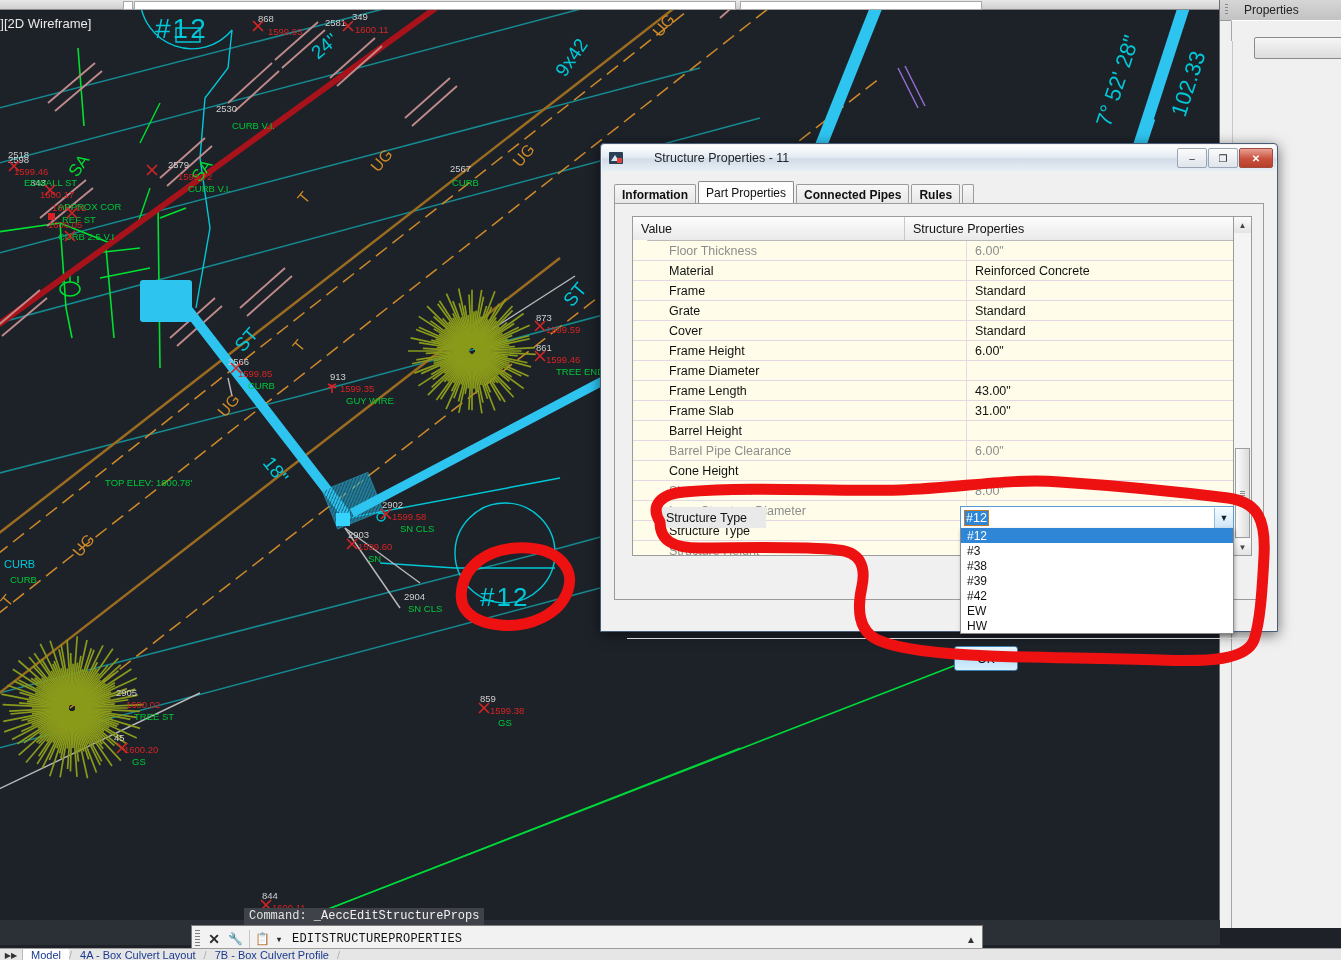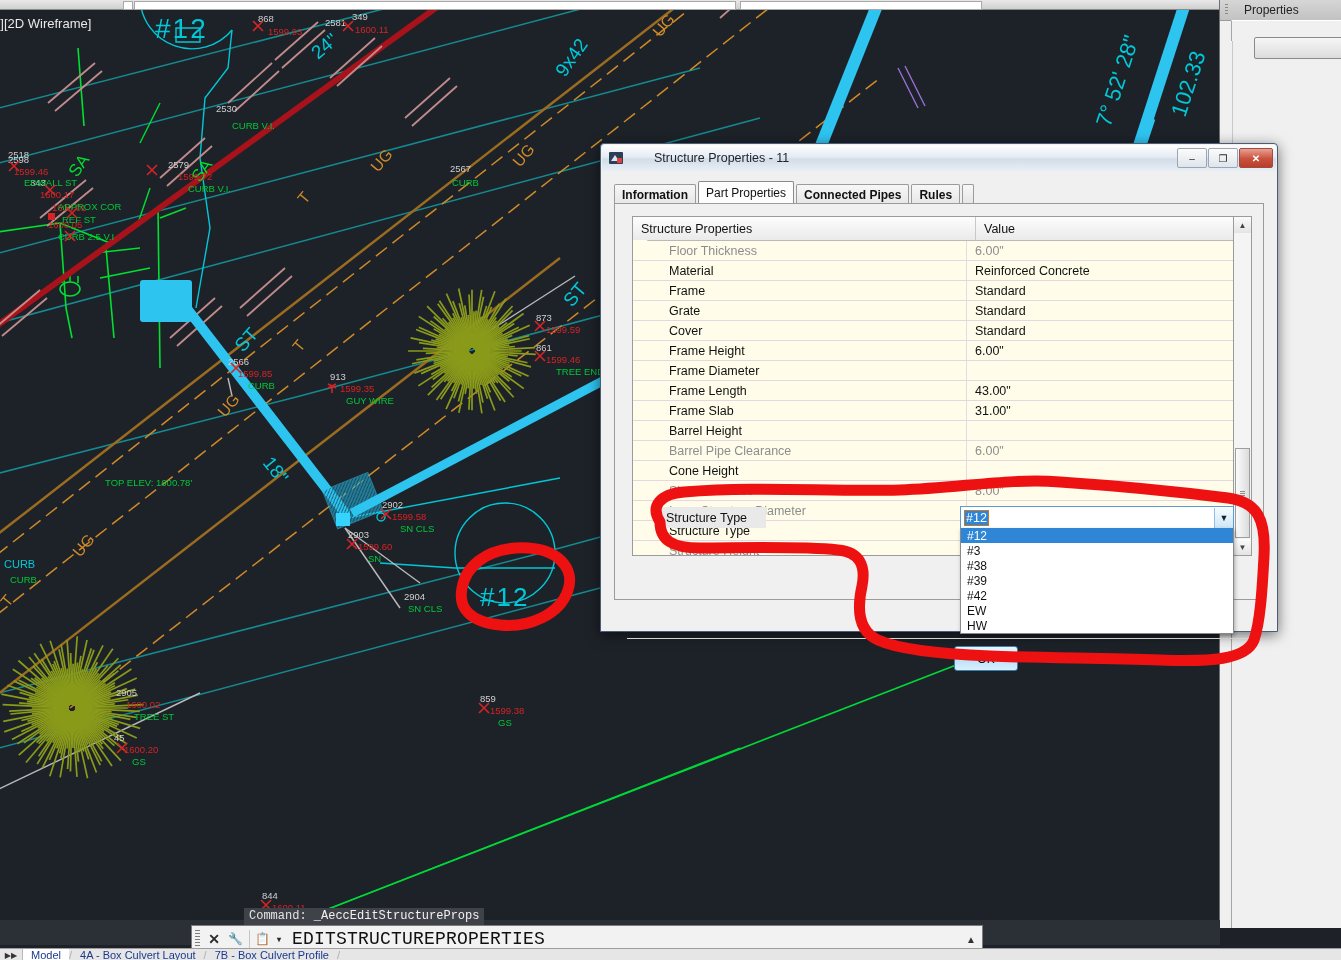--- a/index.html
+++ b/index.html
@@ -39,21 +39,21 @@
       background:#3f4349;color:#e3e3e3;font-family:"Liberation Mono",monospace;
       font-size:12px;padding:1px 5px 2px 5px;white-space:pre;}
   #cmd-history .cmd-arg{color:#f1f1f1;}
   #cmd-bar{position:absolute;left:191px;top:925px;width:790px;height:26px;
       background:#f2f2f2;border:1px solid #7c7c7c;display:flex;align-items:center;}
   #cmd-bar .cb-grip{width:5px;height:18px;margin:0 3px 0 3px;
       background:repeating-linear-gradient(#7d7d7d 0 1px,transparent 1px 3px);}
   #cmd-bar .cb-btn{width:22px;height:22px;display:flex;align-items:center;justify-content:center;
       color:#2b2b2b;font-size:14px;font-weight:bold;}
   #cmd-bar .cb-sep{width:1px;height:18px;background:#c6c6c6;margin:0 2px;}
-  #cmd-bar .cb-text{flex:1;font-family:"Liberation Mono",monospace;font-size:18px;
+  #cmd-bar .cb-text{flex:1;font-family:"Liberation Mono",monospace;font-size:12px;
       color:#111;padding-left:8px;letter-spacing:.2px;}
   #cmd-bar .cb-up{width:22px;text-align:center;color:#333;font-size:10px;}
 
   
   #cmd-band{position:absolute;left:0;top:920px;width:1220px;height:25px;background:#2b3037;}
 
   
   #layout-tabs{position:absolute;left:0;top:948px;width:1341px;height:12px;
       background:#e6e6e6;border-top:1px solid #9d9d9d;display:flex;align-items:flex-start;
       overflow:hidden;}
@@ -749,22 +749,22 @@
       <div class="dtab active">Part Properties</div>
       <div class="dtab">Connected Pipes</div>
       <div class="dtab">Rules</div>
       <div class="dtab stub"></div>
     </div>
 
     <div id="dlg-panel">
 
       <div id="grid-wrap">
         <div id="grid-header">
+          <div class="gh-cell gh-value">Value</div>
           <div class="gh-cell gh-name">Structure Properties</div>
-          <div class="gh-cell gh-value">Value</div>
         </div>
         <div id="grid-leftbar"></div>
         <div id="grid-rowsarea">
           <div class="grow dim">
             <div class="gcell-name">Floor Thickness</div>
             <div class="gcell-val">6.00"</div>
             </div>
           <div class="grow">
             <div class="gcell-name">Material</div>
             <div class="gcell-val">Reinforced Concrete</div>

